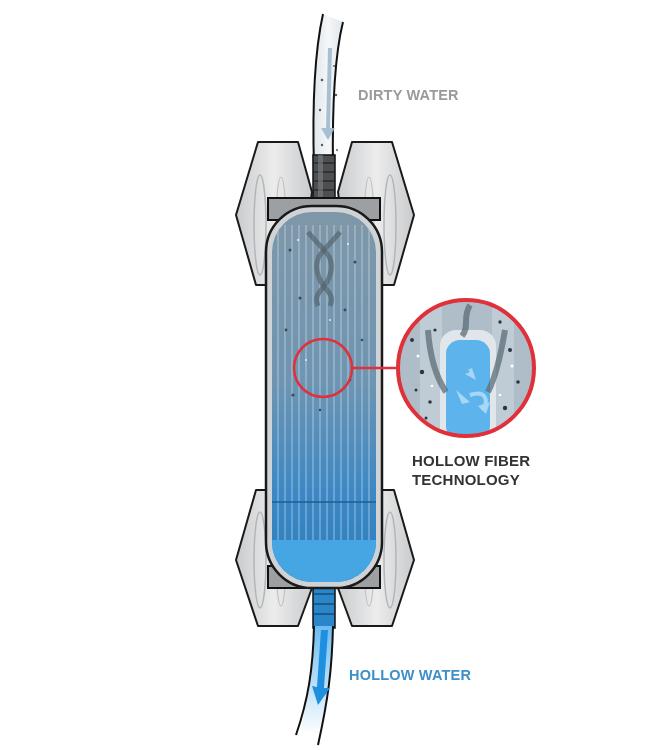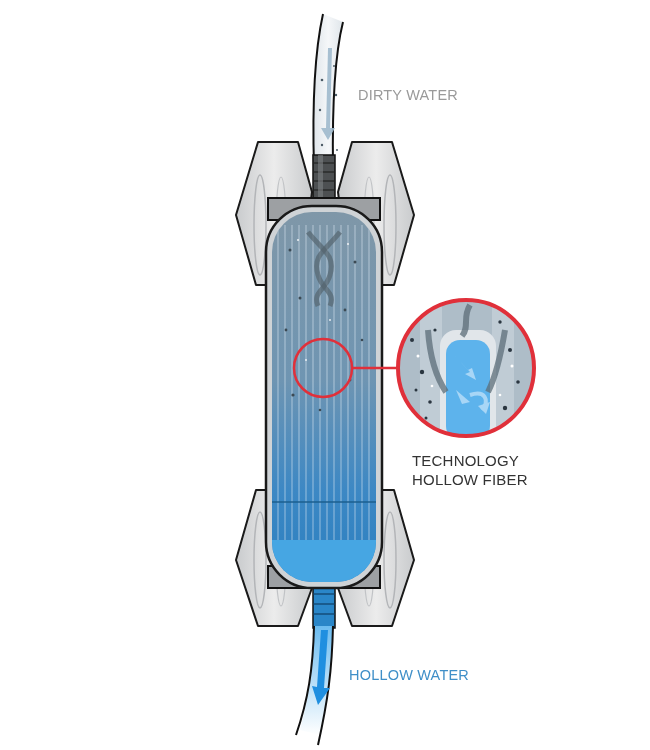--- a/index.html
+++ b/index.html
@@ -1,18 +1,18 @@
 <!DOCTYPE html>
 <html><head>
 <meta charset="utf-8">
 <style>
   html,body{margin:0;padding:0;background:#ffffff;}
   body{width:650px;height:750px;position:relative;overflow:hidden;font-family:"Liberation Sans","DejaVu Sans",sans-serif;}
   svg.diagram{position:absolute;left:0;top:0;}
-  .label{position:absolute;font-size:14.5px;letter-spacing:0.2px;line-height:19px;}
+  .label{position:absolute;font-size:14.5px;letter-spacing:0.2px;line-height:19px;font-weight:bold;}
   .dirty{left:358px;top:86px;color:#9a9a9a;}
   .clean{left:349px;top:666px;color:#3f8fc8;}
   .hollow{left:412px;top:451px;color:#333333;font-size:15px;}
 </style>
 </head>
 <body>
 
 <svg class="diagram" width="650" height="750" viewBox="0 0 650 750" xmlns="http://www.w3.org/2000/svg">
   <defs>
     <linearGradient id="cartGrad" x1="0" y1="0" x2="0" y2="1">
@@ -183,16 +183,16 @@
   <g>
     <path d="M314 626 L333 626 C332 670 328 700 320 735 L300 730 C308 700 313 670 314 626 Z" fill="url(#hoseClean)"></path>
     <path d="M314 626 C313 670 308 700 296 735" fill="none" stroke="#111" stroke-width="2"></path>
     <path d="M333 626 C332 670 328 700 318 745" fill="none" stroke="#111" stroke-width="2"></path>
     <path d="M321 630 L328 630 L324 688 L330 688 L318 705 L312 686 L317 687 Z" fill="#1f8fe0"></path>
   </g>
 </svg>
 
 <div class="label dirty">DIRTY WATER</div>
 <div class="label hollow">
+  <div>HOLLOW FIBER</div>
   <div>TECHNOLOGY</div>
-  <div>HOLLOW FIBER</div>
 </div>
 <div class="label clean">HOLLOW WATER</div>
 
 </body></html>

